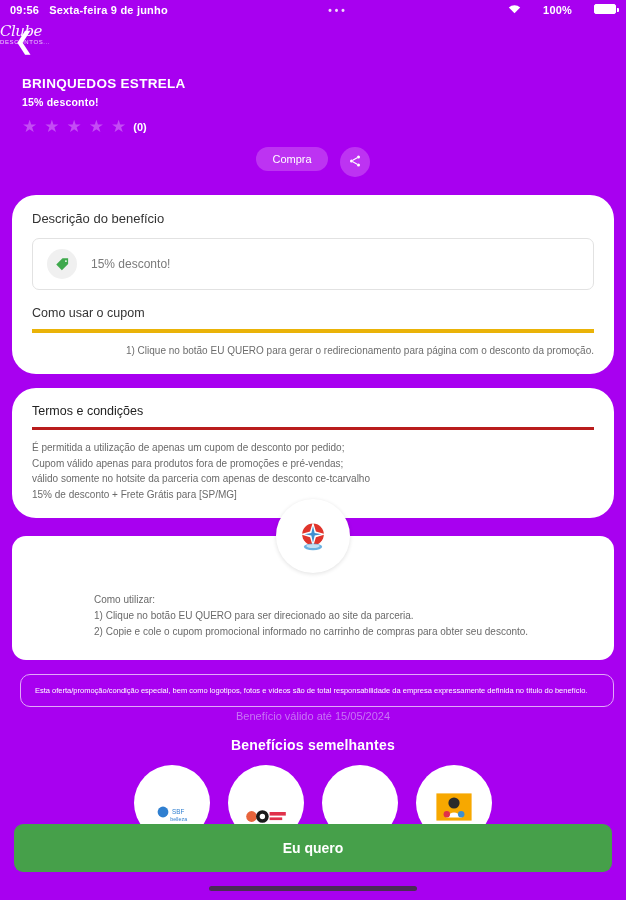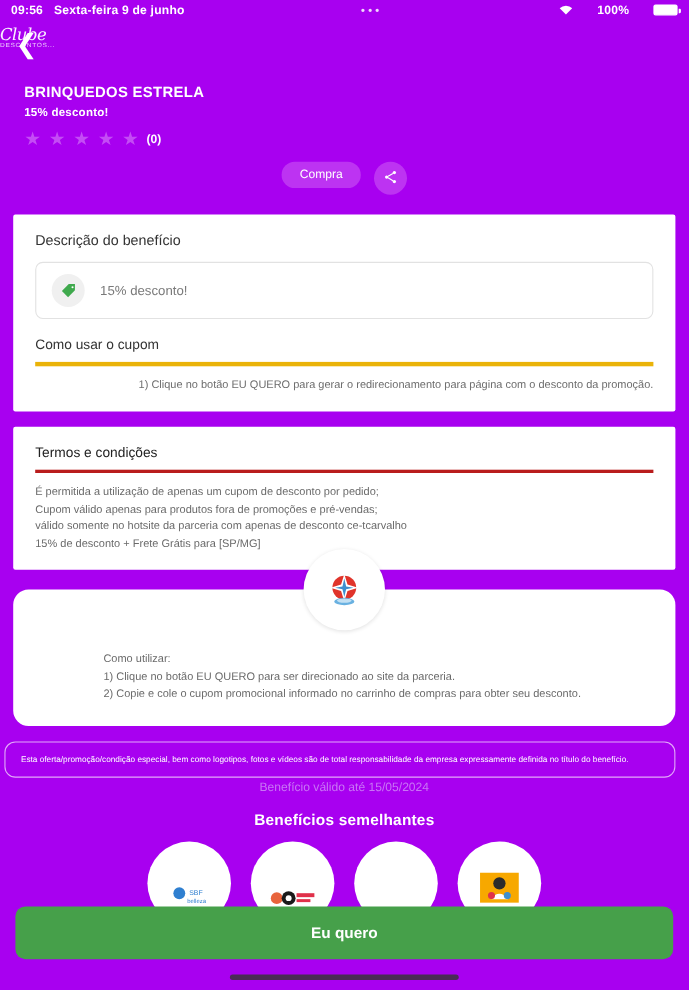--- a/index.html
+++ b/index.html
@@ -102,21 +102,21 @@
   .circle-btn {
     width: 30px; height: 30px; border-radius: 50%;
     background: #BD33F2;
     display: flex; align-items: center; justify-content: center;
     cursor: pointer; border: none;
   }
 
   
   .card {
     background: #ffffff;
-    border-radius: 2px;
+    border-radius: 24px;
     margin: 0 12px;
     padding: 16px 20px;
     color: #3a3a3a;
   }
   .card-title {
     font-size: 13px; color: #333; font-weight: normal;
     margin-bottom: 12px;
   }
   .desc-box {
     border: 1px solid #e2e2e2; border-radius: 7px;
@@ -164,21 +164,21 @@
     background: #ffffff; border-radius: 14px;
     margin: 0 12px; padding: 56px 20px 20px 20px;
   }
   .howto { padding-left: 62px; }
   .howto div {
     font-size: 10px; color: #6a6a6a; line-height: 16px;
   }
 
   
   .disclaimer {
-    margin: 14px 12px 0 4px;
+    margin: 14px 12px 0 20px;
     border: 1px solid #E2A8F9;
     border-radius: 10px;
     padding: 10px 14px;
     color: #ffffff;
     font-size: 7.5px;
     line-height: 11px;
   }
 
   
   .validity {

